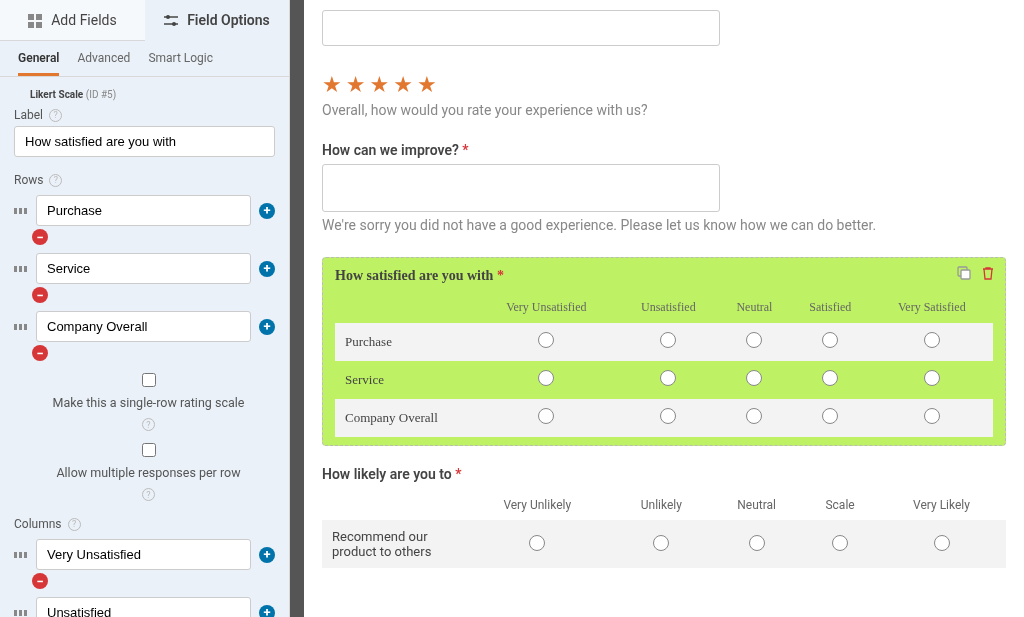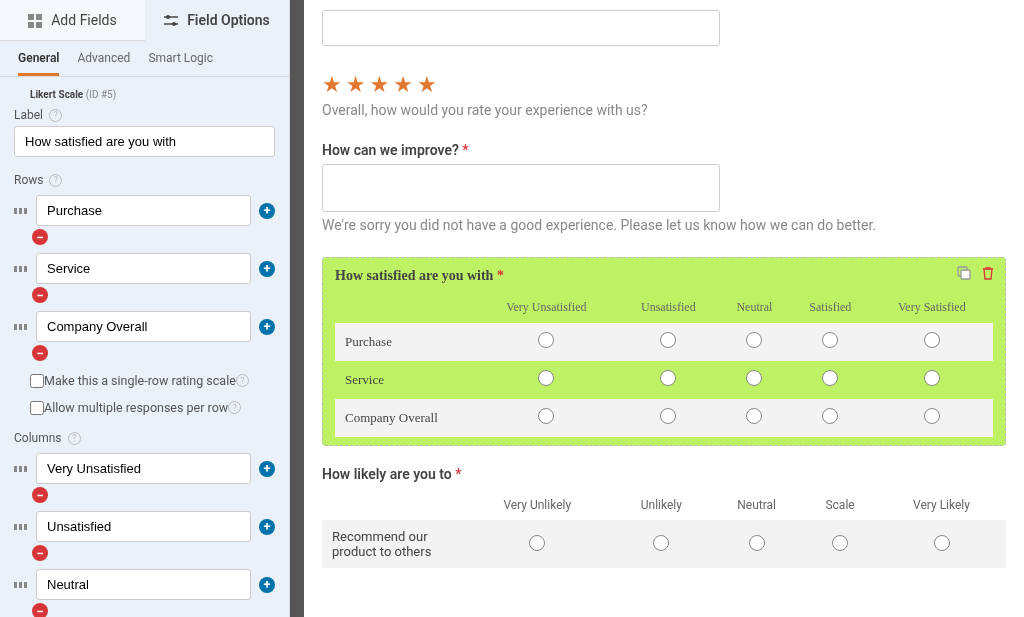--- a/index.html
+++ b/index.html
@@ -112,22 +112,22 @@
 }
 .add-btn, .del-btn {
   width: 16px; height: 16px; border-radius: 50%;
   display: inline-flex; align-items: center; justify-content: center;
   font-size: 13px; font-weight: bold; color: #fff; cursor: pointer;
 }
 .add-btn { background: #0073aa; }
 .del-btn { background: #d63638; margin-left: 2px; }
 .row-actions-under { margin-left: 16px; margin-top: 3px; }
 .checkbox-row {
-  display: flex; align-items: center; 
-  margin: 12px 0 0 16px; font-size: 12.5px; color: #555;
+  display: flex; align-items: center; gap: 8px;
+  margin: 12px 0 0 8px; font-size: 12.5px; color: #555; flex-direction: column;
 }
 .checkbox-row input[type=checkbox] { width: 14px; height: 14px; cursor: pointer; }
 .help-icon {
   width: 13px; height: 13px; border: 1px solid #bbb; border-radius: 50%;
   display: inline-flex; align-items: center; justify-content: center;
   font-size: 9px; color: #bbb;
 }
 .preview-input {
   width: 398px;
   height: 36px;

